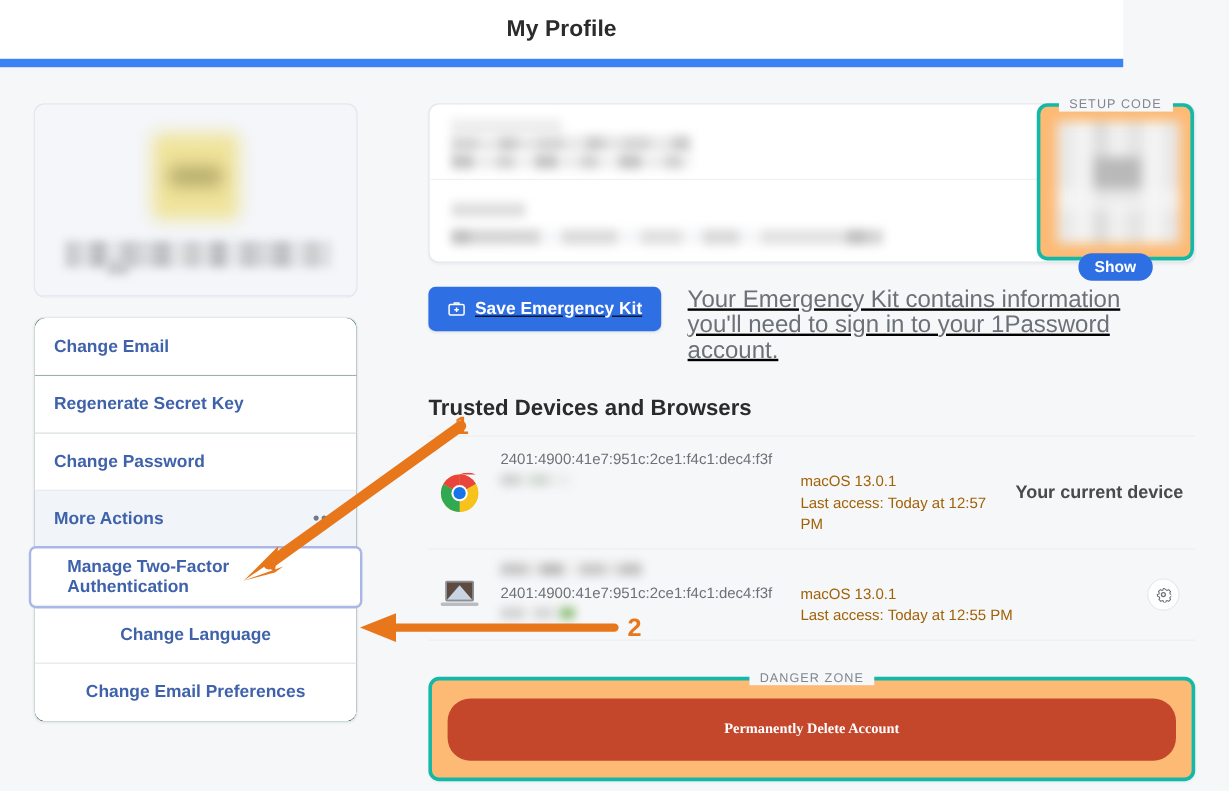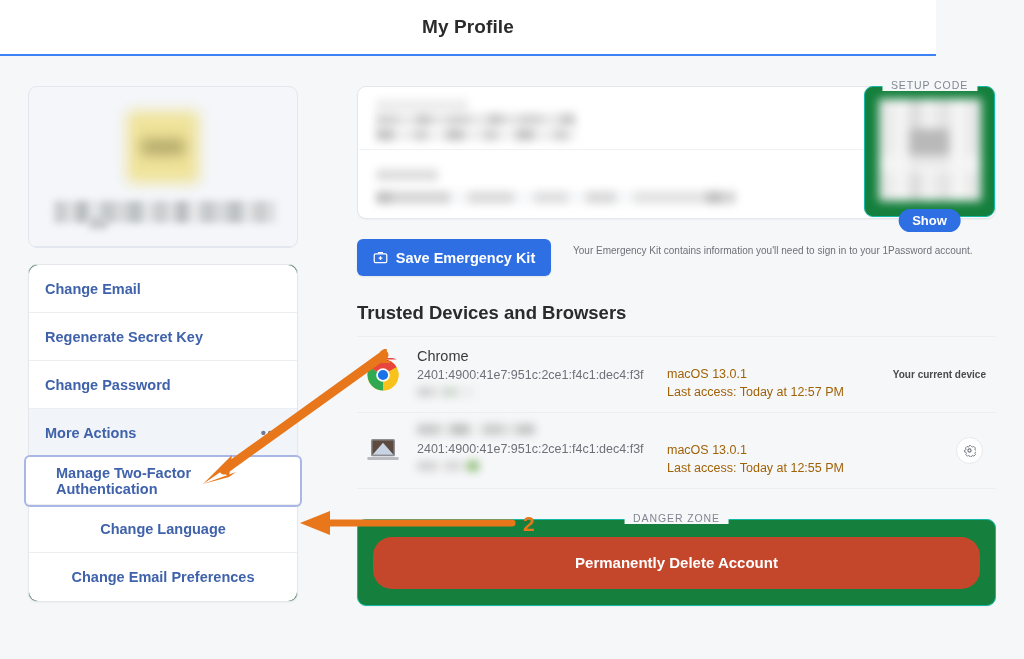--- a/index.html
+++ b/index.html
@@ -7,21 +7,21 @@
     width: 1024px; height: 659px;
     background: #f6f7f9;
     font-family: "Liberation Sans", sans-serif;
     overflow: hidden;
   }
   #page { position: relative; width: 1024px; height: 659px; background: #f6f7f9; }
 
   
   .header {
     position: absolute; left: 0; top: 0; width: 936px; height: 56px;
-    background: #ffffff; border-bottom: 2px solid #3b82f6;
+    background: #ffffff; border-bottom: 7px solid #3b82f6;
     display: flex; align-items: center; justify-content: center;
   }
   .header-title { font-size: 19px; font-weight: 700; color: #2b2b2b; letter-spacing: .1px; }
 
   
   .card {
     background: #ffffff; border: 1px solid #e4e7ec; border-radius: 9px;
     box-shadow: 0 1px 2px rgba(16,24,40,.04);
   }
 
@@ -83,67 +83,67 @@
 
   
   .right-col { position: absolute; left: 357px; top: 86px; width: 639px; }
 
   .info-card { position: relative; height: 133px; }
   .blur-line {
     position: absolute; filter: blur(4px); border-radius: 2px;
   }
   .card-split { position: absolute; left: 1px; right: 1px; top: 62px; height: 1px; background: #f0f1f3; }
 
-  .kit-row { margin-top: 20px; display: flex; align-items: flex-start; gap: 22px; }
+  .kit-row { margin-top: 20px; display: flex; align-items: flex-start; gap: 22px; text-decoration: underline; }
   .kit-btn {
     width: 194px; height: 37px; background: #2f6fe4; border: none; border-radius: 6px;
     color: #fff; font-size: 14.5px; font-weight: 700; cursor: pointer;
     display: flex; align-items: center; justify-content: center; gap: 8px;
     font-family: "Liberation Sans", sans-serif;
     box-shadow: 0 1px 2px rgba(16,24,40,.08);
   }
-  .kit-desc { font-size: 10px; line-height: 21px; color: #6c7178; max-width: 410px; padding-top: 1px; }
+  .kit-desc { font-size: 20px; line-height: 21px; color: #6c7178; max-width: 410px; padding-top: 1px; }
 
   .section-title { margin-top: 26px; font-size: 18.5px; font-weight: 700; color: #2b2b2b; }
 
   .devices { margin-top: 12px; border-top: 1px solid #eceef1; }
   .device-row {
     display: flex; align-items: center; gap: 14px;
     padding: 11px 4px 11px 6px; border-bottom: 1px solid #eceef1; position: relative;
   }
   .device-icon { width: 40px; height: 40px; flex: 0 0 40px; display:flex; align-items:center; justify-content:center; }
   .device-mid { display: flex; gap: 0; flex: 1; min-width: 0; }
   .dev-col-a { width: 250px; }
   .dev-col-b { flex: 1; padding-top: 17px; }
   .dev-title { font-size: 14.5px; color: #3a3a3a; height: 19px; }
   .dev-sub { font-size: 12.5px; color: #6c7178; line-height: 17px; }
   .dev-meta { font-size: 12.5px; color: #a16207; line-height: 18px; }
-  .current-device { font-size: 10px; color: #4a4a4a; font-weight: 700; white-space: nowrap; padding-right: 6px; }
+  .current-device { font-size: 15px; color: #4a4a4a; font-weight: 700; white-space: nowrap; padding-right: 6px; }
   .gear-btn {
     width: 27px; height: 27px; border-radius: 50%; border: 1px solid #e6e8eb; background:#fff;
     display: flex; align-items: center; justify-content: center; cursor: pointer; margin-right: 9px;
   }
 
   
   .fieldset {
-    position: relative; border: 1px solid #14b8a6; border-radius: 9px; background: #15803d;
+    position: relative; border: 3px solid #14b8a6; border-radius: 9px; background: #fdba74;
     box-shadow: 0 1px 2px rgba(16,24,40,.04);
   }
   .legend {
     position: absolute; top: -8px; left: 50%; transform: translateX(-50%);
     background: #f6f7f9; padding: 0 9px; font-size: 10.5px; letter-spacing: .9px;
     color: #808691; font-weight: 400; white-space: nowrap;
   }
 
   .danger-zone { margin-top: 30px; height: 87px; display: flex; align-items: center; justify-content: center; }
   .danger-zone .legend { background: #f6f7f9; }
   .delete-btn {
     width: 607px; height: 52px; border: none; border-radius: 19px; background: #c4472c;
-    color: #fff; font-size: 15px; font-weight: 700; cursor: pointer;
-    font-family: Liberation Sans, sans-serif;
+    color: #fff; font-size: 12px; font-weight: 700; cursor: pointer;
+    font-family: Liberation Serif, serif;
   }
 
   
   .setup-code {
     position: absolute; left: 864px; top: 86px; width: 131px; height: 131px;
   }
   .qr-blur {
     position: absolute; left: 14px; top: 12px; width: 102px; height: 102px;
     filter: blur(5px);
     background:
@@ -256,21 +256,20 @@
             <path d="M24 46A22 22 0 0 1 4.9 13.2L24 24Z" fill="#31a952"></path>
             <path d="M4.9 13.2A22 22 0 0 1 24 2L24 24Z" fill="#e8453c"></path>
             <path d="M24 2h19.1A22 22 0 0 0 24 2Z" fill="#e8453c"></path>
             <path d="M24 2a22 22 0 0 1 19.1 11.2H24Z" fill="#e8453c"></path>
             <circle cx="24" cy="24" r="9.6" fill="#ffffff"></circle>
             <circle cx="24" cy="24" r="7.2" fill="#1a73e8"></circle>
           </svg>
         </div>
         <div class="device-mid">
           <div class="dev-col-a">
-            <div class="dev-title">Chrome</div>
             <div class="dev-sub">2401:4900:41e7:951c:2ce1:f4c1:dec4:f3f</div>
             <div class="blur-line" style="position:relative; margin-top:3px; width:58px; height:10px; background:repeating-linear-gradient(90deg,#d0d0d0 0 16px,#e8e8e8 16px 26px,#cfd8cf 26px 40px,#ececec 40px 58px);"></div>
           </div>
           <div class="dev-col-b">
             <div class="dev-meta">macOS 13.0.1</div>
             <div class="dev-meta">Last access: Today at 12:57 PM</div>
           </div>
         </div>
         <div class="current-device">Your current device</div>
       </div>

